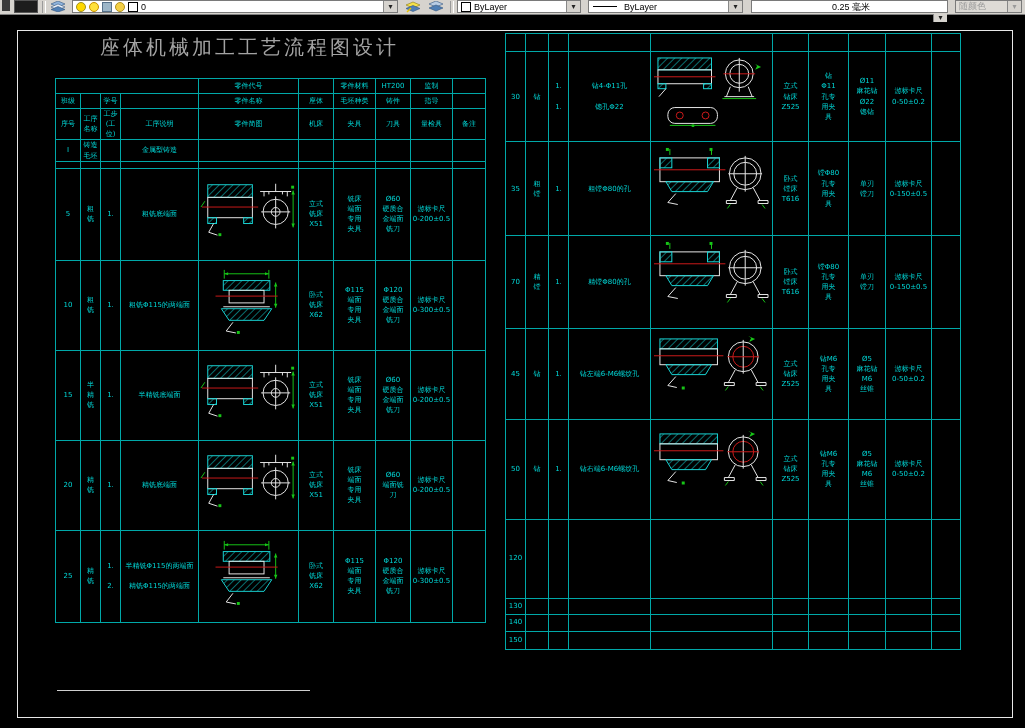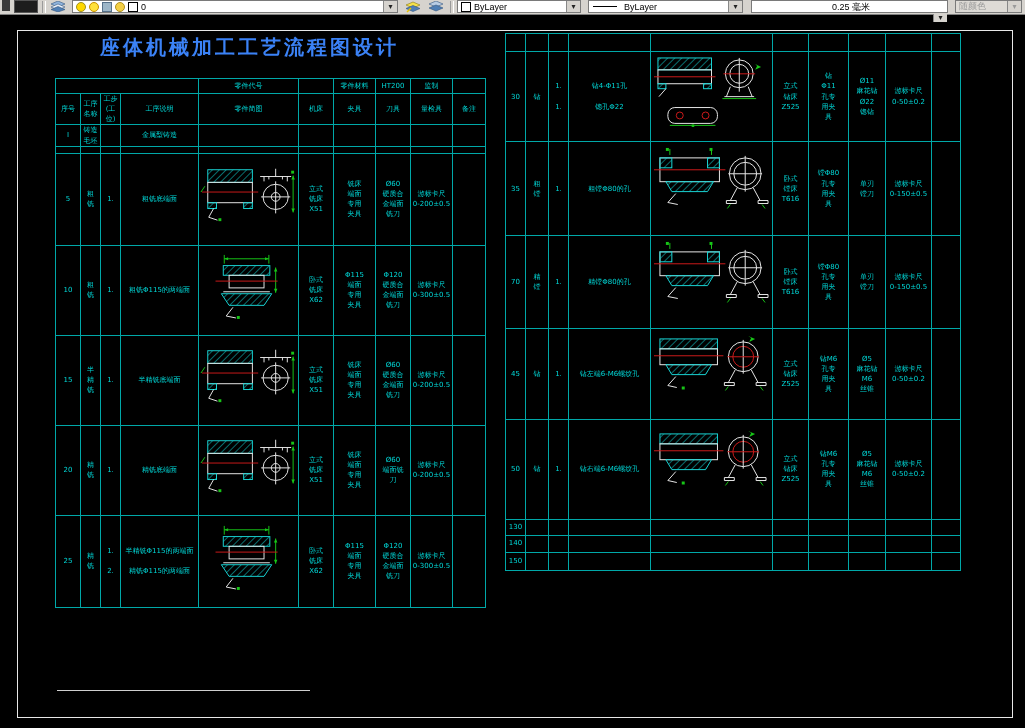--- a/index.html
+++ b/index.html
@@ -24,21 +24,21 @@
   .mi.sun{background:#ffe13b;border:1px solid #c89000;border-radius:50%;}
   .mi.lock{background:#9db6c8;border:1px solid #55708a;}
   .mi.plot{background:#f3cf45;border:1px solid #b09020;border-radius:50%;}
   .mi.swatch{background:#fff;border:1px solid #000;}
   .lsample{display:inline-block;width:24px;height:1px;background:#000;margin:0 4px 0 4px;}
   .cval{margin-left:3px;}
   
   .canvas{position:absolute;left:0;top:14px;width:1025px;height:714px;background:#000;}
   .frame{position:absolute;left:17px;top:16px;width:994px;height:686px;border:1px solid #e8e8e8;}
   .subline{position:absolute;left:57px;top:676px;width:253px;border-top:1px solid #cfcfcf;}
-  .dtitle{position:absolute;left:100px;top:20px;font-size:20px;font-weight:bold;color:#3b82f6;
+  .dtitle{position:absolute;left:100px;top:20px;font-size:20px;font-weight:normal;color:#a3a3a3;
           letter-spacing:3px;white-space:nowrap;}
   
   table.ptab{border-collapse:collapse;table-layout:fixed;position:absolute;}
   table.ptab td{border:1px solid #00a8a8;color:#00d8d8;font-size:7px;line-height:1.45;
        text-align:center;vertical-align:middle;padding:0 1px;overflow:hidden;box-sizing:border-box;}
   .lt{left:55px;top:64px;width:430px;}
   .rt{left:505px;top:19px;width:455px;}
   td.pl{white-space:pre-line;}
   td.desc{text-align:left;padding-left:5px;vertical-align:top;padding-top:13px;}
   td.steps{vertical-align:top;padding-top:12px;}
@@ -132,20 +132,32 @@
       <tbody>
           <tr style="height:15px">
         <td colspan="4"></td>
         <td>零件代号</td>
         <td></td>
         <td>零件材料</td>
         <td>HT200</td>
         <td>监制</td>
         <td></td>
       </tr>
+      <tr style="height:15px">
+        <td>班级</td>
+        <td></td>
+        <td>学号</td>
+        <td></td>
+        <td>零件名称</td>
+        <td>座体</td>
+        <td>毛坯种类</td>
+        <td>铸件</td>
+        <td>指导</td>
+        <td></td>
+      </tr>
       <tr style="height:23px">
         <td class="hd">序号</td>
         <td class="hd">工序
 名称</td>
         <td class="hd">工步
 (工位)</td>
         <td class="hd">工序说明</td>
         <td class="hd">零件简图</td>
         <td class="hd">机床</td>
         <td class="hd">夹具</td>
@@ -460,20 +472,32 @@
         <td class="pl">钻M6
 孔专
 用夹
 具</td>
         <td class="pl">Ø5
 麻花钻
 M6
 丝锥</td>
         <td class="pl">游标卡尺
 0-50±0.2</td>
+        <td></td>
+      </tr>
+      <tr style="height:79px">
+        <td class="tiny">120</td>
+        <td></td>
+            <td></td>
+        <td></td>
+            <td></td>
+        <td></td>
+            <td></td>
+        <td></td>
+            <td></td>
         <td></td>
       </tr>
       <tr style="height:16px">
         <td class="tiny">130</td>
         <td></td>
             <td></td>
         <td></td>
             <td></td>
         <td></td>
             <td></td>

